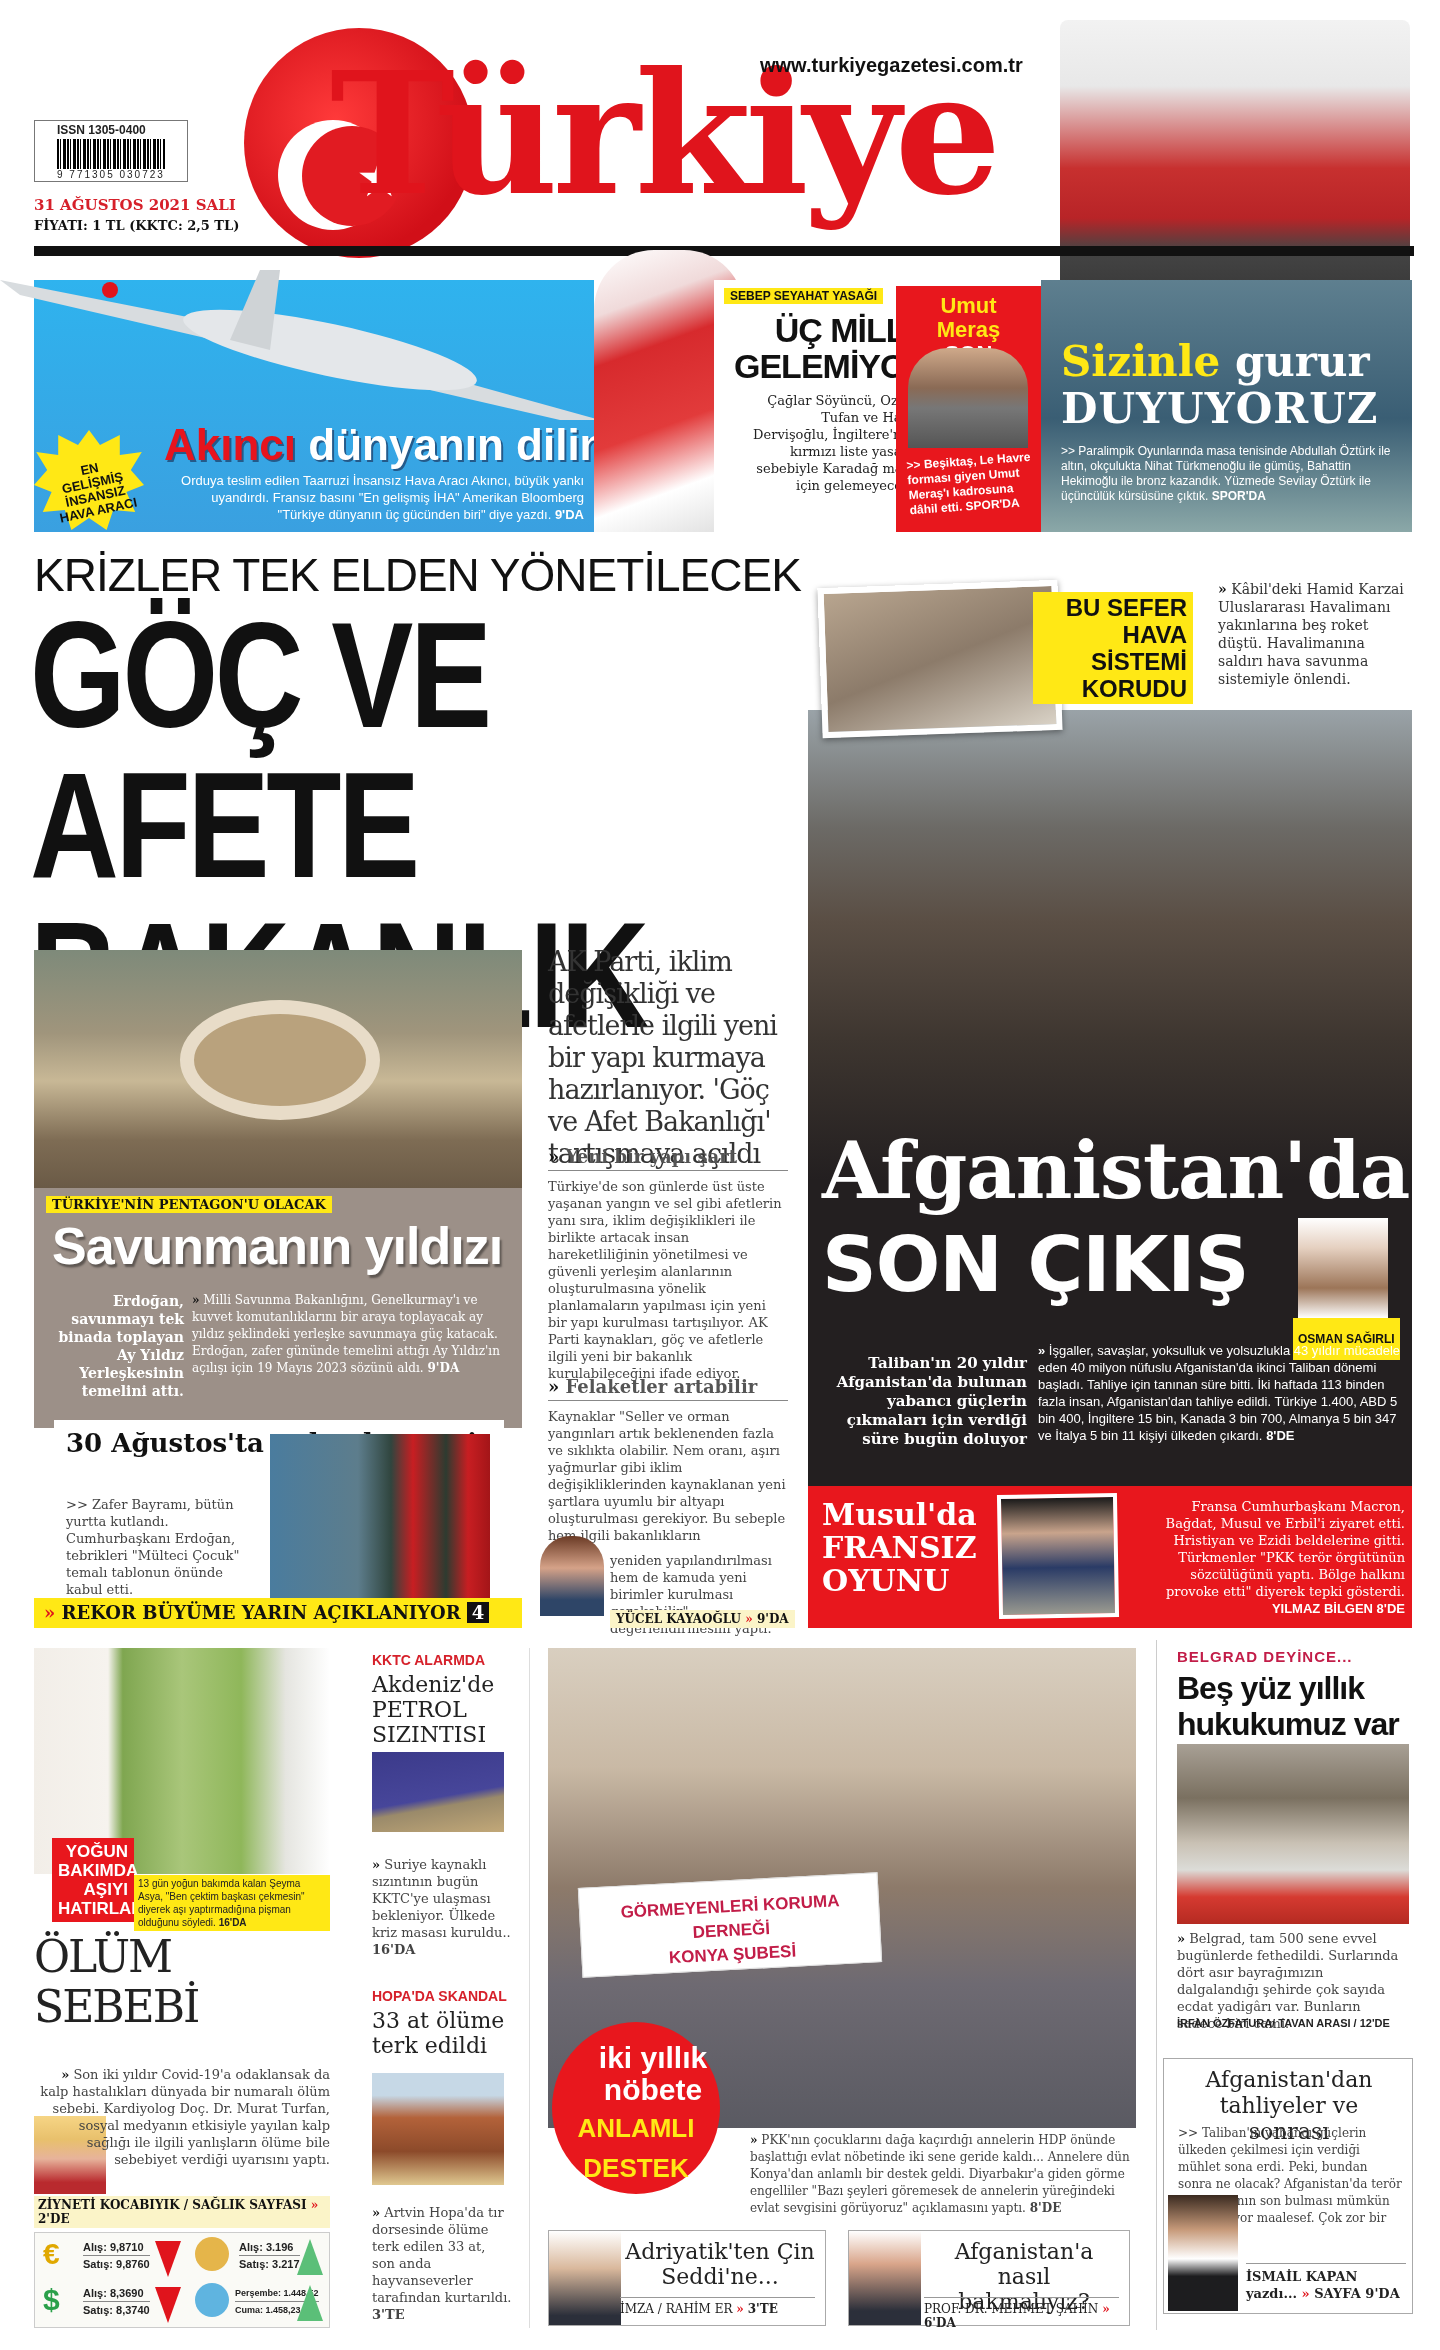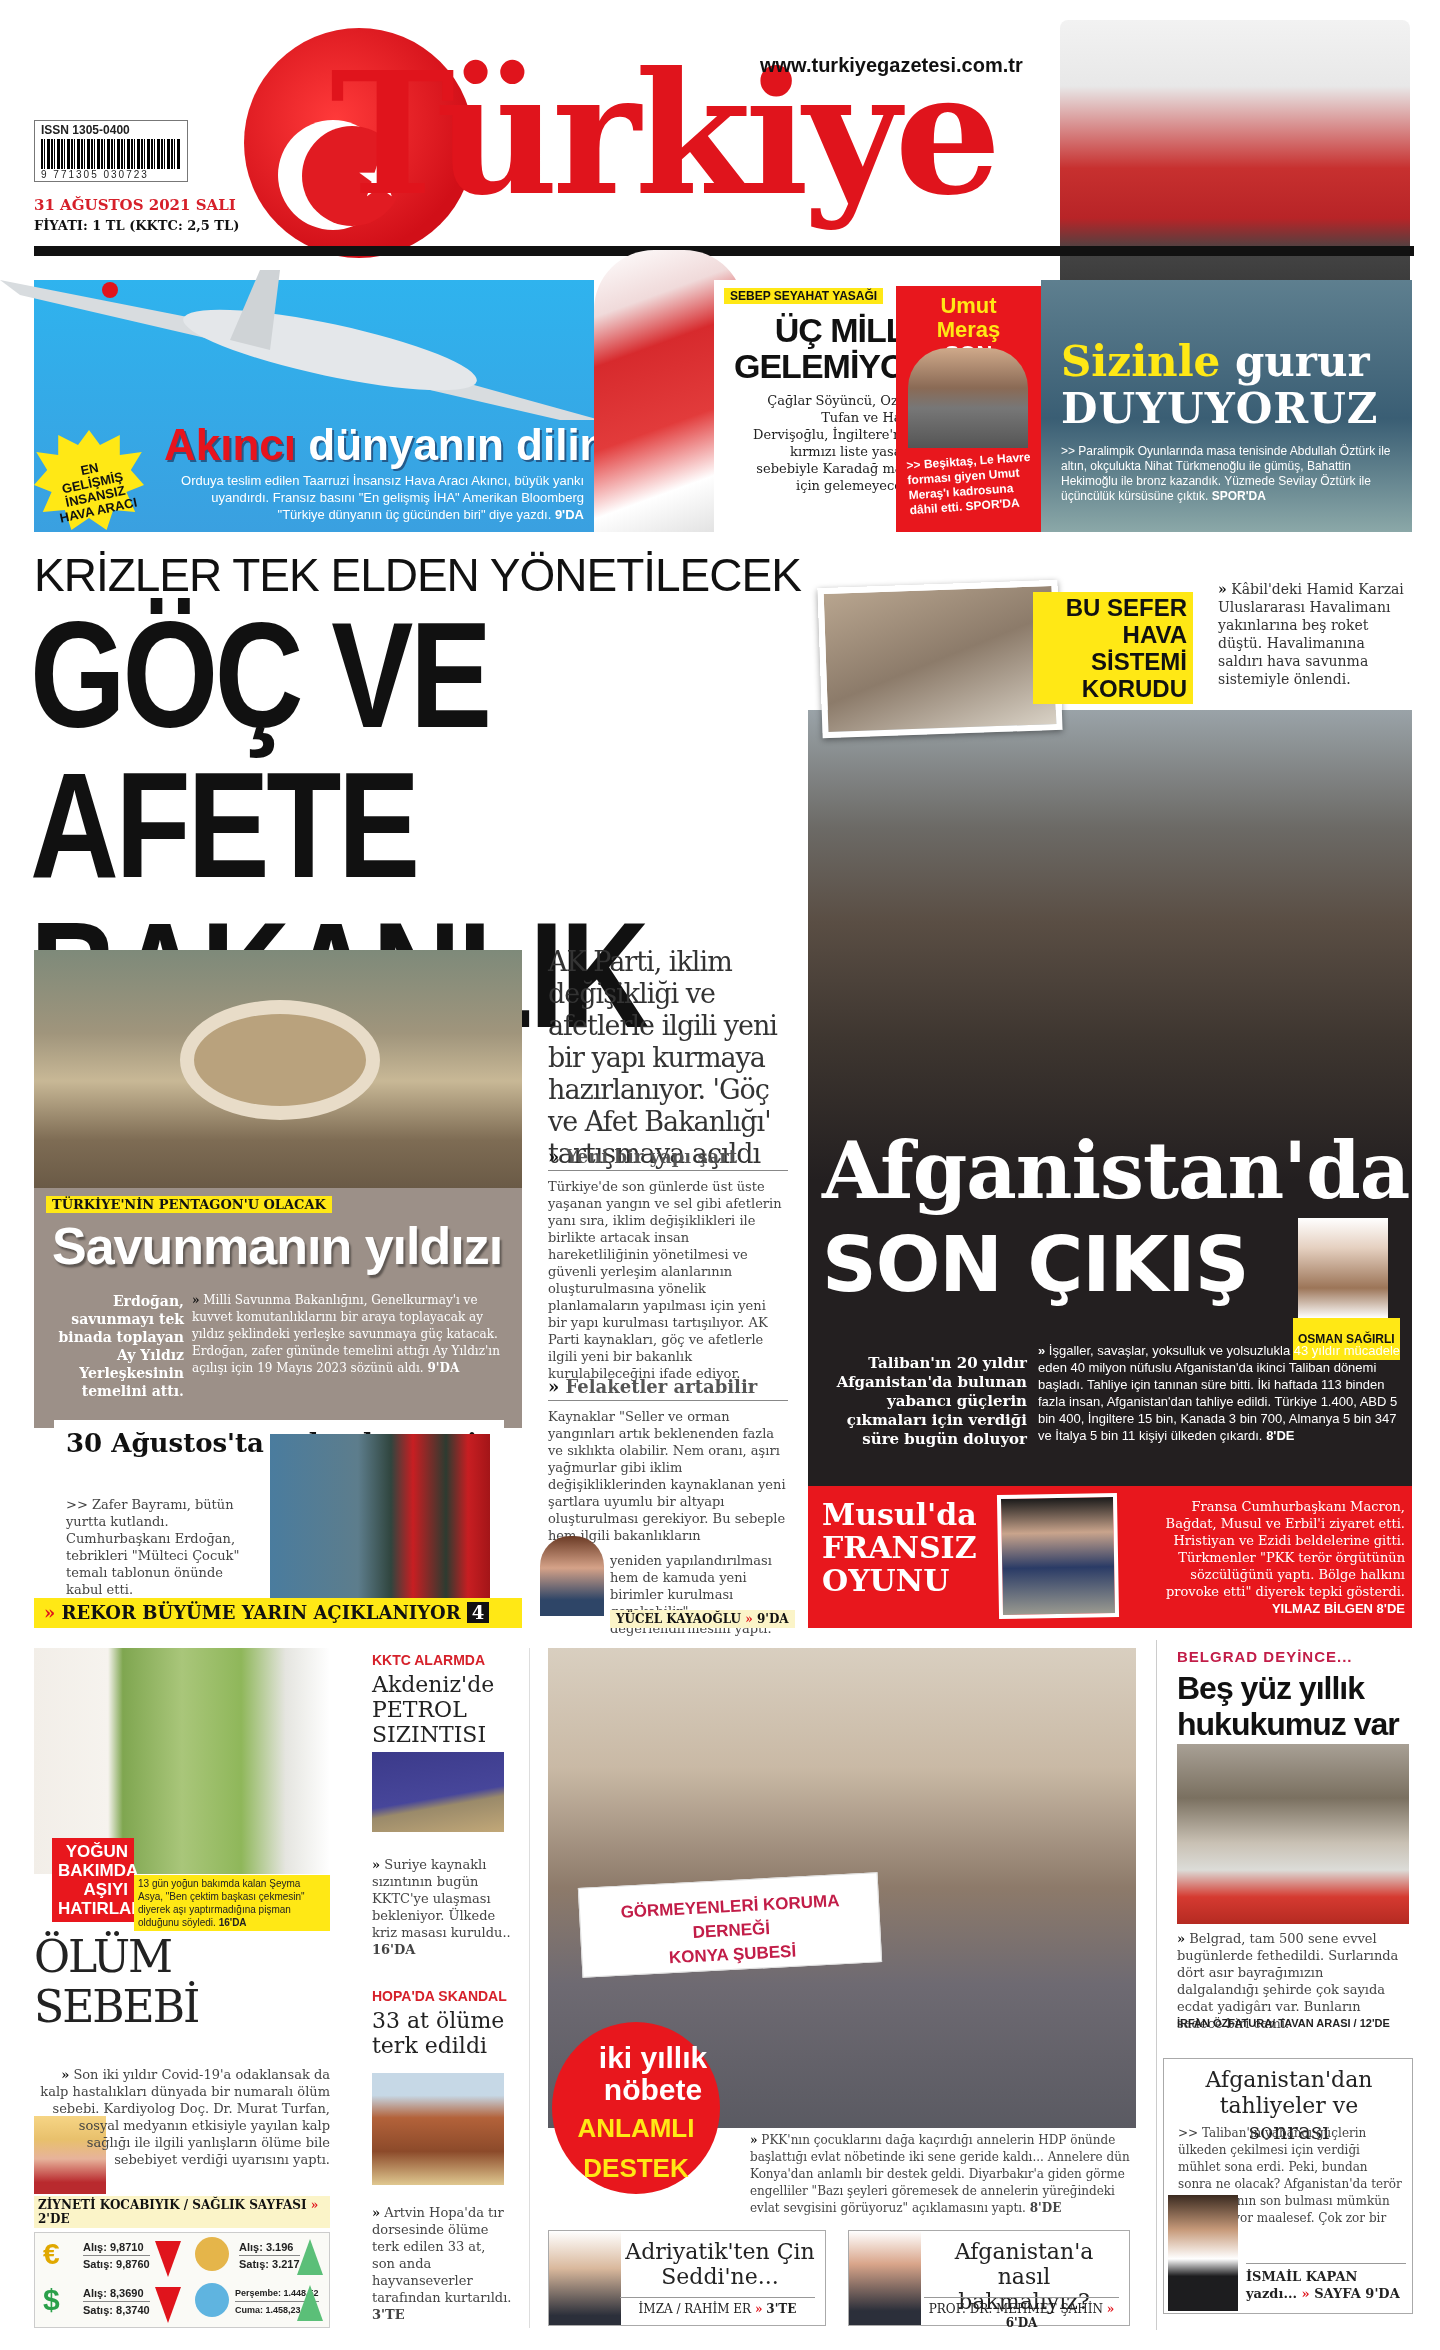--- a/index.html
+++ b/index.html
@@ -3,21 +3,21 @@
 <meta charset="utf-8">
 <style>
 *{box-sizing:border-box;margin:0;padding:0}
 html,body{width:1440px;height:2350px;background:#fff;overflow:hidden}
 body{font-family:"Liberation Sans",sans-serif;color:#111;position:relative}
 .abs{position:absolute}
 .serif{font-family:"DejaVu Serif",serif}
 .ph{background:linear-gradient(135deg,#8a8a8a,#b5b5b5 40%,#6a6a6a);}
 
 #masthead{left:0;top:0;width:1440px;height:250px}
-#isbn{left:34px;top:120px;width:154px;height:62px;border:1px solid #777;background:#fff;padding:2px 6px}
+#isbn{left:34px;top:120px;width:154px;height:62px;border:1px solid #777;background:#fff;padding:2px 22px}
 #isbn .t{font-size:12px;font-weight:700;color:#222}
 #isbn .bars{height:30px;margin-top:2px;background:repeating-linear-gradient(90deg,#000 0 2px,#fff 2px 3px,#000 3px 4px,#fff 4px 6px,#000 6px 9px,#fff 9px 10px)}
 #isbn .n{font-size:10px;letter-spacing:2px;color:#222}
 #date{left:34px;top:196px;font-size:15px;font-weight:700;color:#d6202a;font-family:"DejaVu Serif",serif}
 #price{left:34px;top:218px;font-size:13px;font-weight:700;color:#111;font-family:"DejaVu Serif",serif}
 #logo-circle{left:244px;top:28px;width:230px;height:230px;border-radius:50%;background:radial-gradient(circle at 40% 40%,#ff3a3a,#d10f18 70%)}
 #logo-crescent{left:278px;top:120px;width:110px;height:110px;border-radius:50%;background:#fff}
 #logo-crescent-cut{left:302px;top:126px;width:100px;height:100px;border-radius:50%;background:#e11b22}
 #logo-star{left:356px;top:152px;font-size:52px;color:#fff;line-height:1}
 #logo-text{left:330px;top:50px;font-family:"DejaVu Serif",serif;font-weight:700;font-size:168px;color:#e0141c;letter-spacing:-6px;line-height:1}
@@ -123,21 +123,21 @@
 #banner-cloth .t{position:absolute;left:14px;top:14px;width:272px;text-align:center;font-size:17px;font-weight:700;color:#c21d48;line-height:24px}
 #nobet-bubble{left:552px;top:2022px;width:168px;height:172px;border-radius:50%;background:#e8171d}
 #nobet-bubble .t1{position:absolute;left:17px;top:20px;width:168px;text-align:center;font-size:30px;font-weight:900;color:#fff;line-height:32px}
 #nobet-bubble .t2{position:absolute;left:0;top:86px;width:168px;text-align:center;font-size:26px;font-weight:900;color:#ffe815;line-height:40px}
 #nobet-body{left:750px;top:2132px;width:392px;font-family:"DejaVu Serif",serif;font-size:12px;color:#444;line-height:17px}
 .col-box{position:absolute;border:1px solid #aaa;background:#fff}
 #adr-box{left:548px;top:2230px;width:278px;height:96px}
 #afs-box{left:848px;top:2230px;width:282px;height:96px}
 .col-photo{position:absolute;left:0;top:0;width:72px;height:94px}
 .col-title{position:absolute;right:10px;top:8px;width:190px;text-align:center;font-family:"DejaVu Serif",serif;font-size:22px;line-height:25px;color:#222}
-.col-by{position:absolute;right:10px;top:66px;width:195px;text-align:center;font-size:12px;color:#222;border-top:1px solid #999;padding-top:4px;font-family:"DejaVu Serif",serif}
+.col-by{position:absolute;right:10px;top:66px;width:195px;text-align:left;font-size:12px;color:#222;border-top:1px solid #999;padding-top:4px;font-family:"DejaVu Serif",serif}
 #right{left:1156px;top:1640px;width:256px;height:690px;border-left:1px solid #ccc}
 #bel-kicker{left:20px;top:8px;font-size:15px;font-weight:700;color:#c21d48;letter-spacing:1px}
 #bel-title{left:20px;top:30px;font-size:32px;font-weight:900;line-height:36px;color:#111;letter-spacing:-1px}
 #bel-photo{left:20px;top:104px;width:232px;height:180px;background:linear-gradient(180deg,#a8a095 0,#7a7060 30%,#c9c1b4 55%,#dcdcd8 70%,#d53a30 85%,#b52a22 100%)}
 #bel-body{left:20px;top:290px;width:232px;font-family:"DejaVu Serif",serif;font-size:13px;color:#444;line-height:17px}
 #bel-by{left:20px;top:377px;font-size:11px;font-weight:700;color:#222}
 #tahl-box{left:6px;top:418px;width:250px;height:256px;border:1px solid #aaa}
 #tahl-title{left:14px;top:8px;width:222px;text-align:center;font-family:"DejaVu Serif",serif;font-size:22px;line-height:26px;color:#222}
 #tahl-body{left:14px;top:66px;width:226px;font-family:"DejaVu Serif",serif;font-size:12px;color:#444;line-height:17px}
 #ismail-photo{left:4px;top:136px;width:70px;height:116px;background:linear-gradient(180deg,#3a2a20 0,#c79a7a 30%,#fff 55%,#1d1d1f 70%)}

